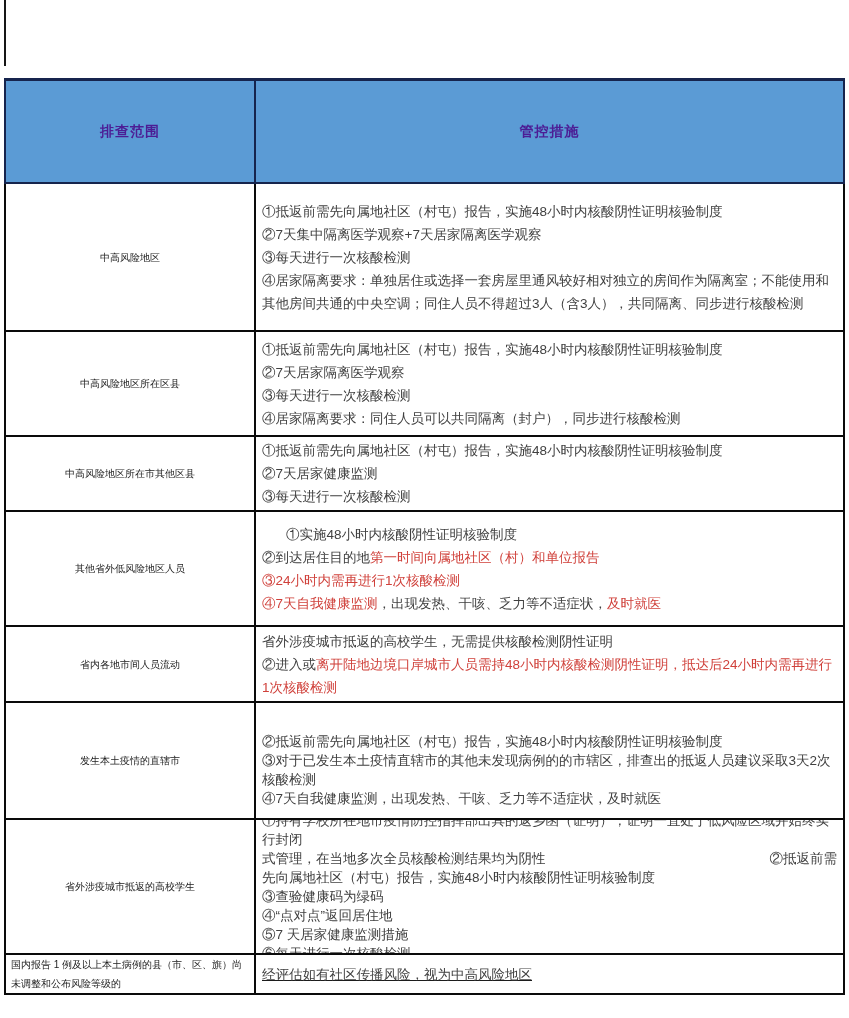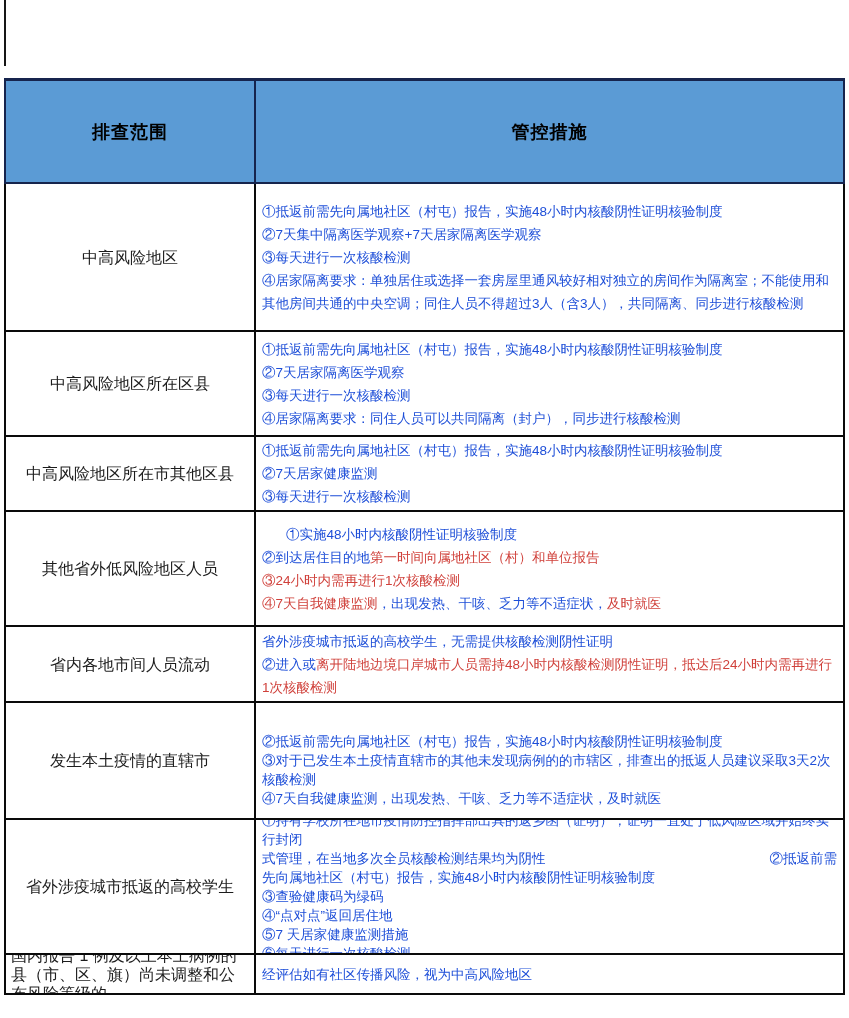--- a/index.html
+++ b/index.html
@@ -11,46 +11,46 @@
   .left-tick { position:absolute; left:4px; top:0; width:2px; height:66px; background:#161616; }
 
   .table { margin-left:4px; width:841px; box-sizing:border-box; }
 
   .thead {
     display:flex; height:106px; box-sizing:border-box;
     background:#5b9bd5;
     border:2px solid #16244d; border-top-width:3px; border-bottom-width:2px;
   }
   .th { display:flex; align-items:center; justify-content:center;
-        font-weight:700; font-size:18px; color:#000000; letter-spacing:1px; }
+        font-weight:700; font-size:14px; color:#4c1d95; letter-spacing:1px; }
   .th.scope { width:250px; border-right:2px solid #16244d; box-sizing:border-box; }
   .th.measures { flex:1; }
 
   .tr {
     display:flex; box-sizing:border-box; background:#ffffff; overflow:hidden;
     border-left:2px solid #0a0a0a; border-right:2px solid #0a0a0a; border-bottom:2px solid #0a0a0a;
   }
   .td-scope {
     width:250px; box-sizing:border-box; flex-shrink:0;
     border-right:2px solid #0a0a0a;
     display:flex; align-items:center; justify-content:center;
-    text-align:center; font-size:16px; color:#1c1c1c; padding:2px 5px;
+    text-align:center; font-size:10px; color:#1c1c1c; padding:2px 5px;
     line-height:19px;
   }
   .td-scope.left { justify-content:flex-start; text-align:left; }
   .td-measures {
     flex:1; box-sizing:border-box; min-width:0;
     display:flex; flex-direction:column; justify-content:center;
     padding:3px 6px 3px 6px; font-size:13.5px; color:#1c1c1c;
   }
   .line { line-height:23px; }
   .line.flexline { display:flex; }
   .sp { flex:1; }
   .seg-r { color:#d0413b; }
-  .seg-k { color:#1d4ed8; }
+  .seg-k { color:#404040; }
 </style>
 </head>
 <body>
 
 <div class="canvas">
   <div class="top-strip">
     <div class="left-tick"></div>
   </div>
 
   <div class="table">
@@ -122,18 +122,18 @@
             <div class="line" style="line-height: 19px;"><span class="seg-k">先向属地社区（村屯）报告，实施48小时内核酸阴性证明核验制度</span></div>
             <div class="line" style="line-height: 19px;"><span class="seg-k">③查验健康码为绿码</span></div>
             <div class="line" style="line-height: 19px;"><span class="seg-k">④“点对点”返回居住地</span></div>
             <div class="line" style="line-height: 19px;"><span class="seg-k">⑤7 天居家健康监测措施</span></div>
             <div class="line" style="line-height: 19px;"><span class="seg-k">⑥每天进行一次核酸检测</span></div>
           </div>
         </div>
         <div class="tr" style="height: 40px;">
           <div class="td-scope left">国内报告 1 例及以上本土病例的县（市、区、旗）尚未调整和公布风险等级的</div>
           <div class="td-measures">
-            <div class="line" style="line-height: 23px;"><span class="seg-k">经评估如有社区传播风险，视为中高风险地区</span></div>
+            <div class="line" style="line-height: 23px; text-decoration: underline;"><span class="seg-k">经评估如有社区传播风险，视为中高风险地区</span></div>
           </div>
         </div>
       </div>
   </div>
 </div>
 
 </body></html>

